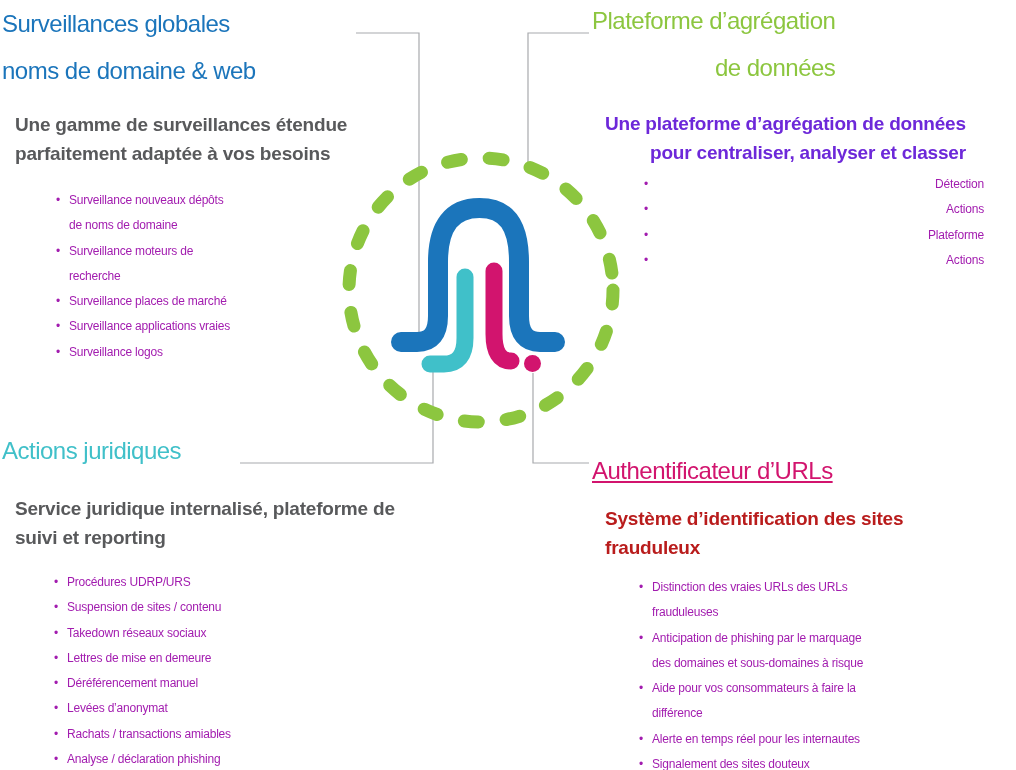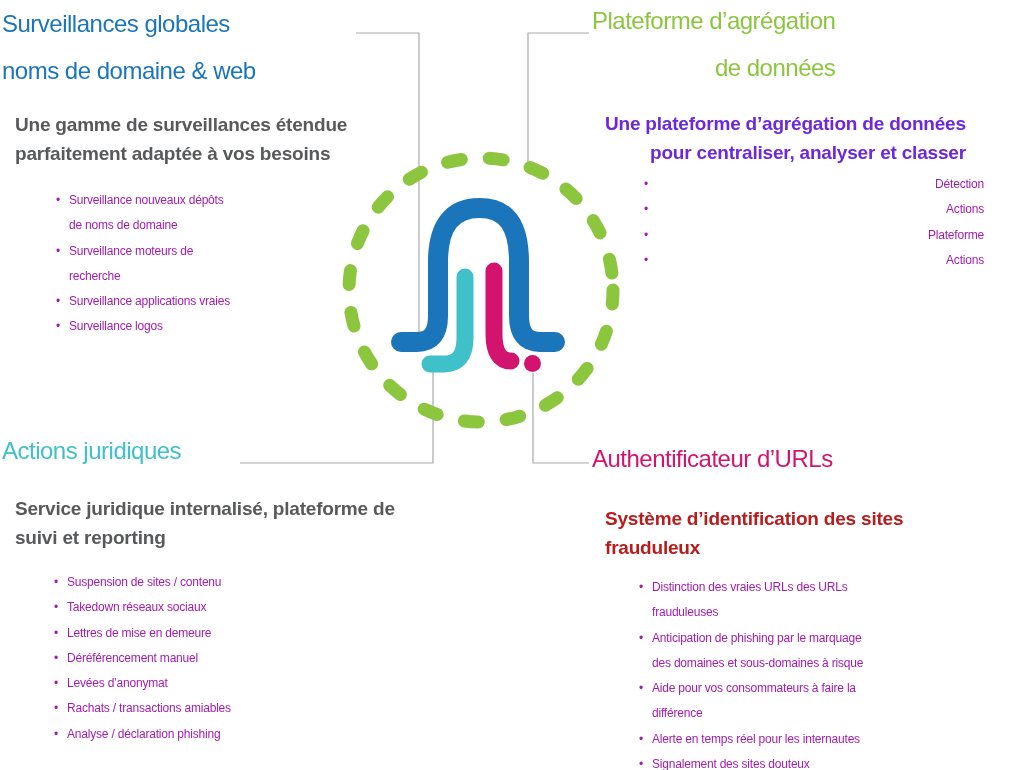--- a/index.html
+++ b/index.html
@@ -68,21 +68,21 @@
   .quad-tr .quad-title    { left: 0;    top: -3px; }
   .quad-tr .quad-subtitle { left: 0;    top: 96px; }
   .quad-tr .bullet-list   { left: 44px; top: 164px; width: 340px; }
 
   .quad-bl { left: 2px;   top: 427px; width: 490px; height: 343px; }
   .quad-bl .quad-title    { left: 0;    top: 0; }
   .quad-bl .quad-subtitle { left: 0;    top: 54px; }
   .quad-bl .bullet-list   { left: 44px; top: 135px; width: 360px; }
 
   .quad-br { left: 592px; top: 431px; width: 424px; height: 339px; }
-  .quad-br .quad-title    { left: 0;    top: 4px; }
+  .quad-br .quad-title    { left: 0;    top: 16px; text-decoration: underline; }
   .quad-br .quad-subtitle { left: 0;    top: 60px; }
   .quad-br .bullet-list   { left: 39px; top: 136px; width: 395px; }
 </style>
 </head>
 <body>
 
 <div class="canvas">
 
   <svg class="layer-svg" viewBox="0 0 1016 770" xmlns="http://www.w3.org/2000/svg">
 
@@ -105,20 +105,21 @@
     <h2 class="quad-title" style="color: rgb(27, 117, 187);">Surveillances globales
 noms de domaine &amp; web</h2>
     <p class="quad-subtitle" style="color: rgb(88, 89, 91);">Une gamme de surveillances étendue
 parfaitement  adaptée à vos besoins</p>
     <ul class="bullet-list">
 
     <li>Surveillance nouveaux dépôts
 de noms de domaine</li>
         <li>Surveillance moteurs de
 recherche</li>
+        <li>Surveillance places de marché</li>
         <li>Surveillance applications vraies</li>
         <li>Surveillance logos</li>
       </ul>
   </section>
 
   <section class="quad quad-tr">
     <h2 class="quad-title" style="color: rgb(140, 198, 63);">Plateforme d’agrégation
 de données</h2>
     <p class="quad-subtitle" style="color: #6d28d9;">Une plateforme d’agrégation de données
 pour centraliser, analyser et classer</p>
@@ -130,20 +131,21 @@
         <li>Actions</li>
       </ul>
   </section>
 
   <section class="quad quad-bl">
     <h2 class="quad-title" style="color: rgb(64, 192, 201);">Actions juridiques</h2>
     <p class="quad-subtitle" style="color: rgb(88, 89, 91);">Service juridique internalisé, plateforme de
 suivi et reporting</p>
     <ul class="bullet-list">
 
+    <li>Procédures UDRP/URS</li>
         <li>Suspension de sites / contenu</li>
         <li>Takedown réseaux sociaux</li>
         <li>Lettres de mise en demeure</li>
         <li>Déréférencement manuel</li>
         <li>Levées d’anonymat</li>
         <li>Rachats / transactions amiables</li>
         <li>Analyse / déclaration phishing</li>
       </ul>
   </section>
 

